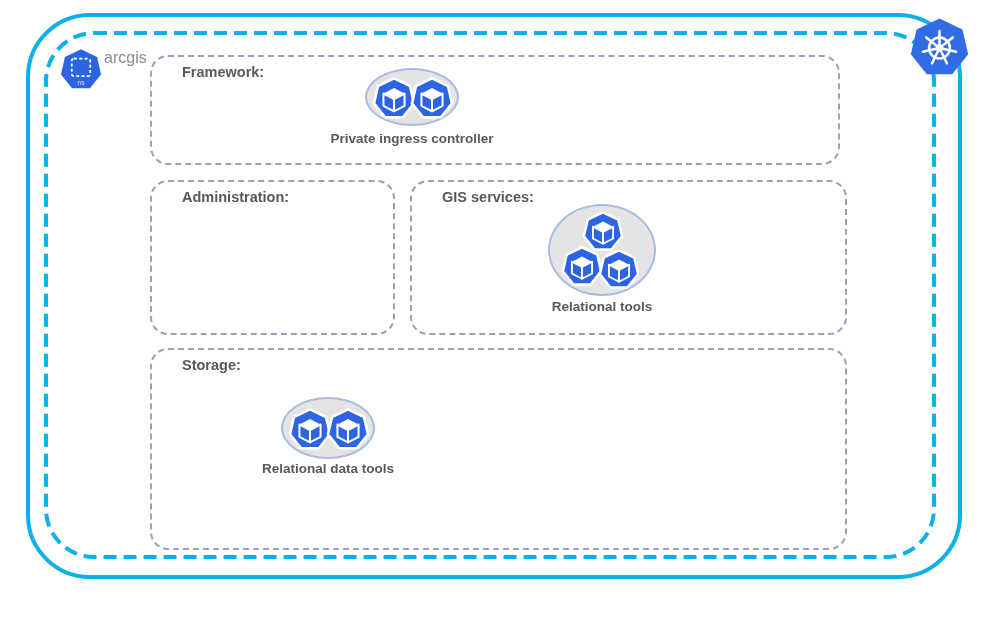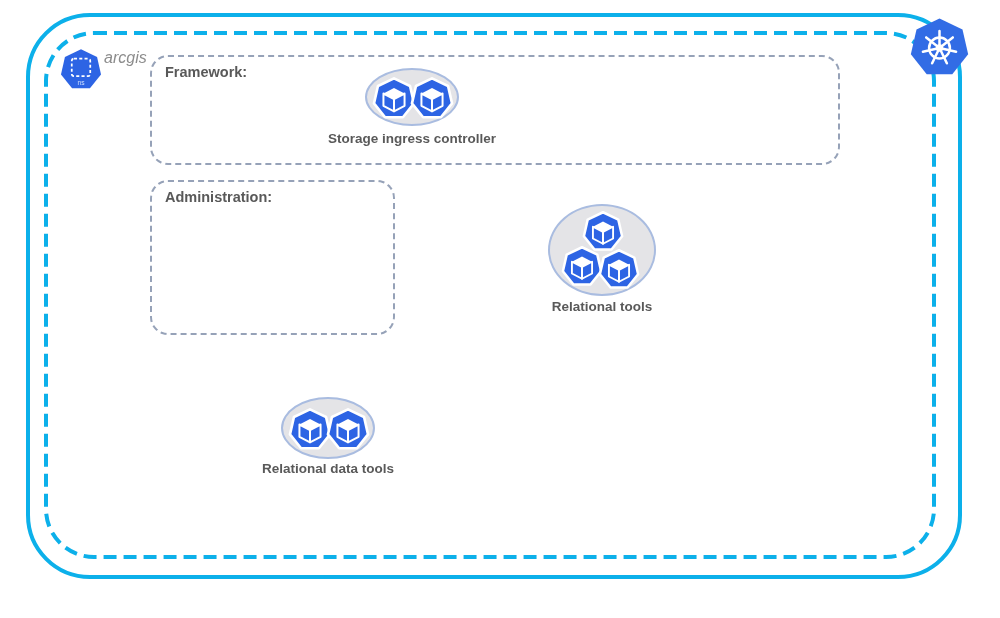--- a/index.html
+++ b/index.html
@@ -2,32 +2,32 @@
 <html><head>
 <meta charset="utf-8">
 <style>
   html,body{margin:0;padding:0;background:#ffffff;}
   body{font-family:"Liberation Sans", sans-serif;}
   .canvas{position:relative;width:1000px;height:618px;background:#ffffff;overflow:hidden;}
   .underlay{position:absolute;left:0;top:0;width:1000px;height:618px;}
 
   
   .ns-icon{position:absolute;left:59px;top:47px;width:44px;height:46px;}
-  .ns-label{position:absolute;left:104px;top:49px;font-size:16px;font-style:italic;color:#8c8c8c;}
+  .ns-label{position:absolute;left:104px;top:49px;font-size:16px;color:#8c8c8c;}
 
   
   .k8s-logo{position:absolute;left:908px;top:16px;width:63px;height:64px;}
 
   
   .group-box{position:absolute;border:2px dashed #96a2b8;border-radius:18px;box-sizing:border-box;background:transparent;}
   .box-framework{left:150px;top:55px;width:690px;height:110px;}
   .box-administration{left:150px;top:180px;width:245px;height:155px;}
   .box-gis{left:410px;top:180px;width:437px;height:155px;}
   .box-storage{left:150px;top:348px;width:697px;height:202px;}
-  .group-label{position:absolute;left:13px;top:7px;font-size:14.5px;font-weight:700;color:#595959;}
+  .group-label{position:absolute;left:30px;top:7px;font-size:14.5px;font-weight:700;color:#595959;}
 
   
   .pod-ellipse{position:absolute;background:#e4e4e7;border:2px solid #a9bce0;border-radius:50%;box-sizing:border-box;}
   .ellipse-framework{left:365px;top:68px;width:94px;height:58px;}
   .ellipse-gis{left:548px;top:204px;width:108px;height:92px;}
   .ellipse-storage{left:281px;top:397px;width:94px;height:62px;}
   .pod{position:absolute;}
 
   
   .caption{position:absolute;width:220px;text-align:center;font-size:13.5px;font-weight:700;color:#595959;}
@@ -88,39 +88,45 @@
     <div class="group-label">Framework:</div>
   </div>
   <div class="pod-ellipse ellipse-framework">
     <svg class="pod" style="left:5px;top:7px;width:44px;height:44px" viewBox="0 0 100 100">
         <use href="#sym-pod"></use>
       </svg>
     <svg class="pod" style="left:43px;top:7px;width:44px;height:44px" viewBox="0 0 100 100">
         <use href="#sym-pod"></use>
       </svg>
   </div>
-  <div class="caption caption-framework">Storage ingress controller</div>
+  <div class="caption caption-framework">Private ingress controller</div>
 
   <div class="group-box box-administration">
     <div class="group-label">Administration:</div>
   </div>
 
+  <div class="group-box box-gis">
+    <div class="group-label">GIS services:</div>
+  </div>
   <div class="pod-ellipse ellipse-gis">
     <svg class="pod" style="left:32px;top:5px;width:42px;height:42px" viewBox="0 0 100 100">
         <use href="#sym-pod"></use>
       </svg>
     <svg class="pod" style="left:11px;top:40px;width:42px;height:42px" viewBox="0 0 100 100">
         <use href="#sym-pod"></use>
       </svg>
     <svg class="pod" style="left:48px;top:43px;width:42px;height:42px" viewBox="0 0 100 100">
         <use href="#sym-pod"></use>
       </svg>
   </div>
   <div class="caption caption-gis">Relational tools</div>
 
+  <div class="group-box box-storage">
+    <div class="group-label">Storage:</div>
+  </div>
   <div class="pod-ellipse ellipse-storage">
     <svg class="pod" style="left:5px;top:9px;width:44px;height:44px" viewBox="0 0 100 100">
         <use href="#sym-pod"></use>
       </svg>
     <svg class="pod" style="left:43px;top:9px;width:44px;height:44px" viewBox="0 0 100 100">
         <use href="#sym-pod"></use>
       </svg>
   </div>
   <div class="caption caption-storage">Relational data tools</div>
 

